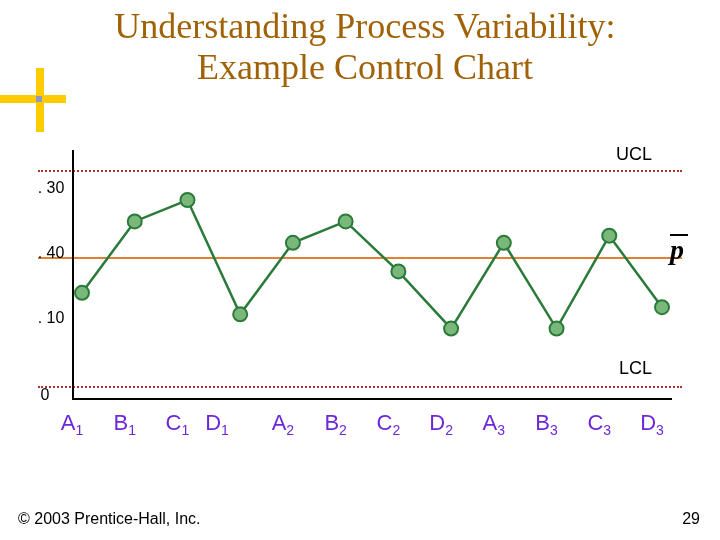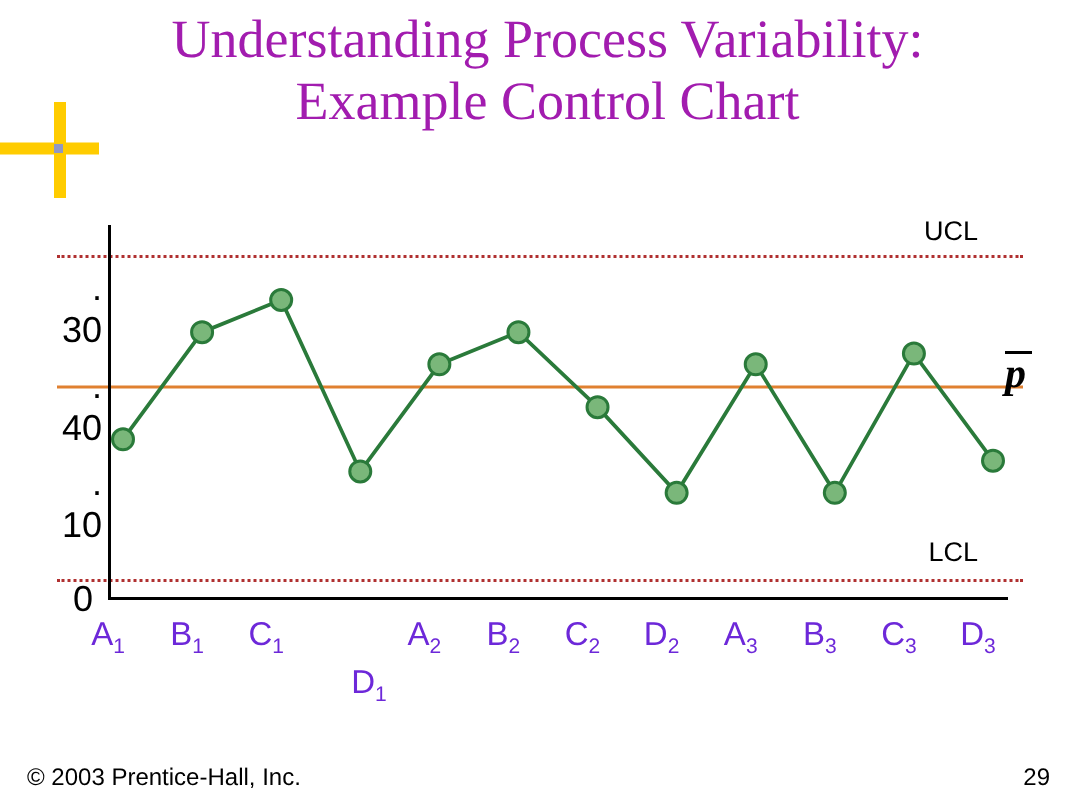--- a/index.html
+++ b/index.html
@@ -18,21 +18,21 @@
     height: 540px;
   }
   .title-block {
     position: absolute;
     left: 60px;
     top: 6px;
     width: 610px;
     text-align: center;
     font-size: 36px;
     line-height: 1.15;
-    color: #a21caf;
+    color: #a16207;
   }
   .title-accent-h {
     position: absolute;
     left: 0;
     top: 95px;
     width: 66px;
     height: 8px;
     background: #ffcc00;
   }
   .title-accent-v {
@@ -71,22 +71,22 @@
     left: 34px;
     top: 248px;
     width: 600px;
     height: 2px;
     background: #000;
   }
   .y-tick-label {
     position: absolute;
     left: -4px;
     width: 34px;
-    text-align: right;
-    font-size: 24px;
+    text-align: center;
+    font-size: 16px;
     font-family: Arial, Helvetica, sans-serif;
     color: #000;
   }
   .x-tick {
     position: absolute;
     top: 260px;
     width: 48px;
     text-align: center;
     font-size: 22px;
     font-family: Arial, Helvetica, sans-serif;
@@ -188,21 +188,21 @@
 
     <div class="y-tick-label" style="top:29px">. 30</div>
     <div class="y-tick-label" style="top:94px">. 40</div>
     <div class="y-tick-label" style="top:159px">. 10</div>
     <div class="y-tick-label" style="top:236px;left:-10px;">0</div>
 
     <div id="xticks">
         <div class="x-tick" style="left: 10px;">A<sub>1</sub></div>
         <div class="x-tick" style="left: 62.7273px;">B<sub>1</sub></div>
         <div class="x-tick" style="left: 115.455px;">C<sub>1</sub></div>
-        <div class="x-tick" style="left: 184px; margin-top: 32px;">D<sub>1</sub></div>
+        <div class="x-tick" style="left: 155px;">D<sub>1</sub></div>
         <div class="x-tick" style="left: 220.909px;">A<sub>2</sub></div>
         <div class="x-tick" style="left: 273.636px;">B<sub>2</sub></div>
         <div class="x-tick" style="left: 326.364px;">C<sub>2</sub></div>
         <div class="x-tick" style="left: 379.091px;">D<sub>2</sub></div>
         <div class="x-tick" style="left: 431.818px;">A<sub>3</sub></div>
         <div class="x-tick" style="left: 484.545px;">B<sub>3</sub></div>
         <div class="x-tick" style="left: 537.273px;">C<sub>3</sub></div>
         <div class="x-tick" style="left: 590px;">D<sub>3</sub></div>
       </div>
 

